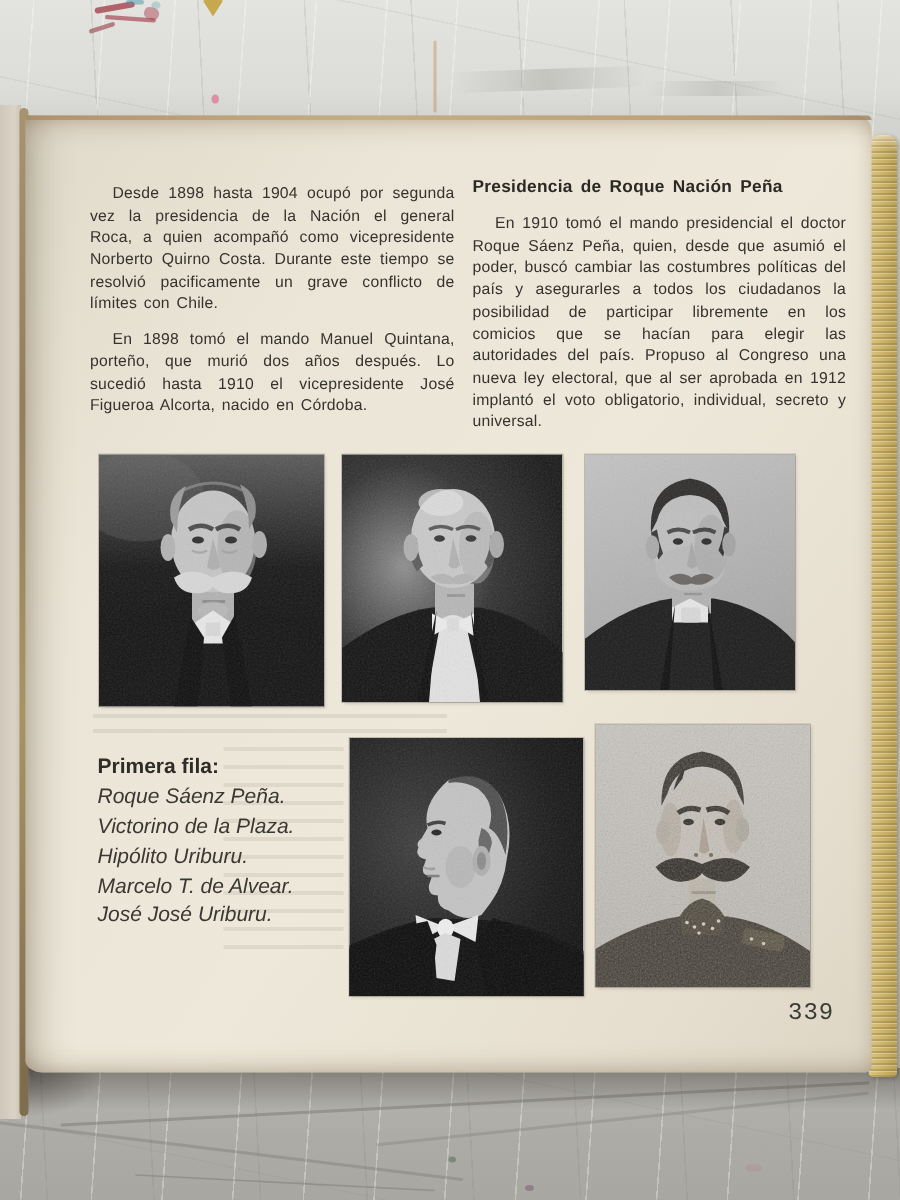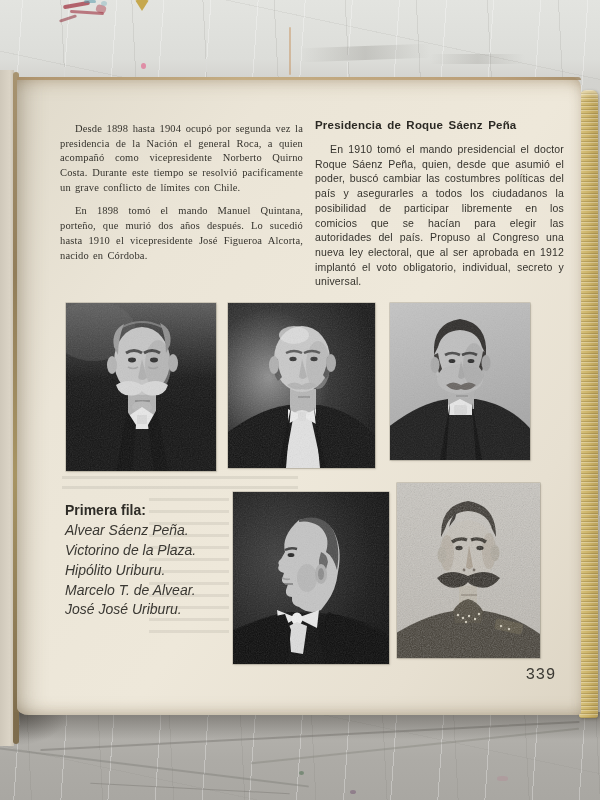--- a/index.html
+++ b/index.html
@@ -58,21 +58,21 @@
   .page-stack{left:579px;top:90px;width:19px;height:628px;
     background:
       repeating-linear-gradient(180deg, rgba(255,255,255,.28) 0 1px, rgba(0,0,0,0) 1px 3px, rgba(90,70,30,.22) 3px 4px),
       linear-gradient(90deg,#d9c47e,#cdb46a 50%,#b89f56);
     border-radius:8px 6px 3px 3px;
     box-shadow:inset 0 8px 8px -5px rgba(255,255,255,.55), 1px 1px 3px rgba(60,50,30,.35);}
   
   .col{position:absolute;color:#35332d;font-size:10.5px;line-height:1.40;
     text-align:justify;letter-spacing:.15px;word-spacing:1.4px;}
   .col p{margin:0 0 9px 0;text-indent:15px;}
-  .col-left{left:43px;top:45px;width:243px;font-family:Liberation Serif, serif;}
+  .col-left{left:43px;top:45px;width:243px;}
   .col-right{left:298px;top:40px;width:249px;}
   .heading{font-weight:bold;font-size:11.5px;color:#2b2924;margin:0 0 9px 0;
     letter-spacing:.2px;word-spacing:2px;text-align:left;}
   .captions{left:48px;top:424px;width:160px;font-size:14px;color:#3a3833;line-height:1.42;}
   .cap-label{font-weight:bold;color:#2e2c27;}
   .cap-name{font-style:italic;}
   .cap-group2{margin-top:10px;}
   .page-number{left:493px;top:589px;width:46px;text-align:right;
     font-size:16px;color:#3c3a34;letter-spacing:.6px;font-family:Liberation Mono, monospace;}
   
@@ -155,21 +155,21 @@
 
   <div class="ghost ghost-a"></div>
   <div class="ghost ghost-b"></div>
 
   <div class="col col-left">
     <p>Desde 1898 hasta 1904 ocupó por segunda vez la presidencia de la Nación el general Roca, a quien acompañó como vicepresidente Norberto Quirno Costa. Durante este tiempo se resolvió pacificamente un grave conflicto de límites con Chile.</p>
     <p>En 1898 tomó el mando Manuel Quintana, porteño, que murió dos años después. Lo sucedió hasta 1910 el vicepresidente José Figueroa Alcorta, nacido en Córdoba.</p>
   </div>
 
   <div class="col col-right">
-    <h2 class="heading">Presidencia de Roque Sáenz Peña</h2>
+    <h2 class="heading">Presidencia de Roque Nación Peña</h2>
     <p>En 1910 tomó el mando presidencial el doctor Roque Sáenz Peña, quien, desde que asumió el poder, buscó cambiar las costumbres políticas del país y asegurarles a todos los ciudadanos la posibilidad de participar libremente en los comicios que se hacían para elegir las autoridades del país. Propuso al Congreso una nueva ley electoral, que al ser aprobada en 1912 implantó el voto obligatorio, individual, secreto y universal.</p>
   </div>
 
   <figure class="photo ph1">
     <svg viewBox="0 0 150 168" preserveAspectRatio="none">
       <rect width="150" height="168" fill="url(#bgd1)"></rect>
       <ellipse cx="28" cy="28" rx="42" ry="30" fill="#6e6e6e" opacity=".3"></ellipse>
       <path d="M-4,168 L-4,128 Q30,100 62,96 L90,96 Q124,102 154,132 L154,168 Z" fill="#141414"></path>
       <rect x="62" y="90" width="28" height="24" fill="#b2b2b2"></rect>
       <ellipse cx="76" cy="58" rx="28" ry="34" fill="#c6c6c6"></ellipse>
@@ -308,21 +308,21 @@
         <circle cx="69" cy="139" r="1.2" fill="#cfc9b8"></circle>
       <rect x="98" y="138" width="28" height="11" rx="3" fill="#57503f" transform="rotate(12 112 143)"></rect>
       <circle cx="104" cy="143" r="1.2" fill="#cfc9b8"></circle>
         <circle cx="112" cy="146" r="1.2" fill="#cfc9b8"></circle>
       <rect width="143" height="175" filter="url(#grain)" opacity=".38"></rect>
     </svg>
   </figure>
 
   <div class="abs captions">
     <div class="cap-label">Primera fila:</div>
-    <div class="cap-name">Alvear Sáenz Peña.</div>
+    <div class="cap-name">Roque Sáenz Peña.</div>
     <div class="cap-name">Victorino de la Plaza.</div>
     <div class="cap-name">Hipólito Uriburu.</div>
     <div class="cap-name">Marcelo T. de Alvear.</div>
     <div class="cap-name">José José Uriburu.</div>
   </div>
 
   <div class="abs page-number">339</div>
 </div>
 
 </body></html>

